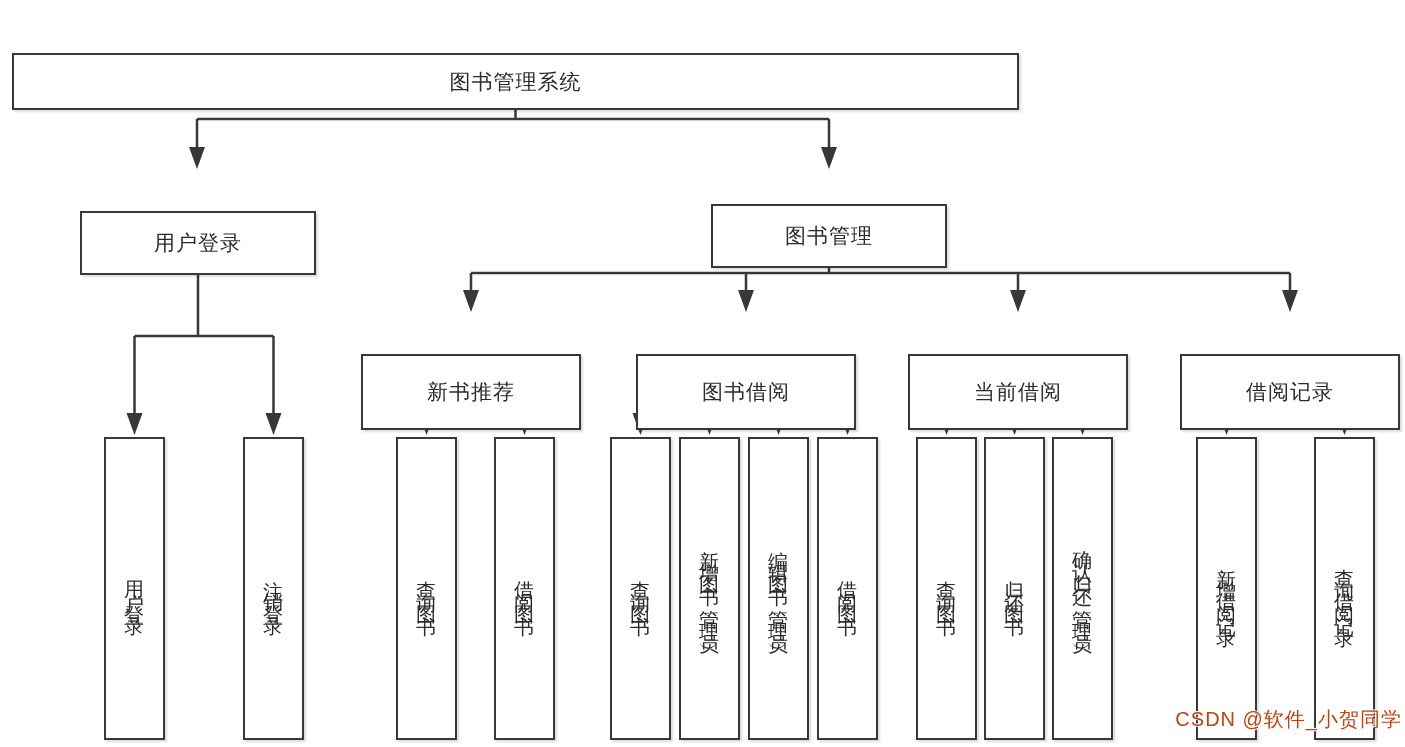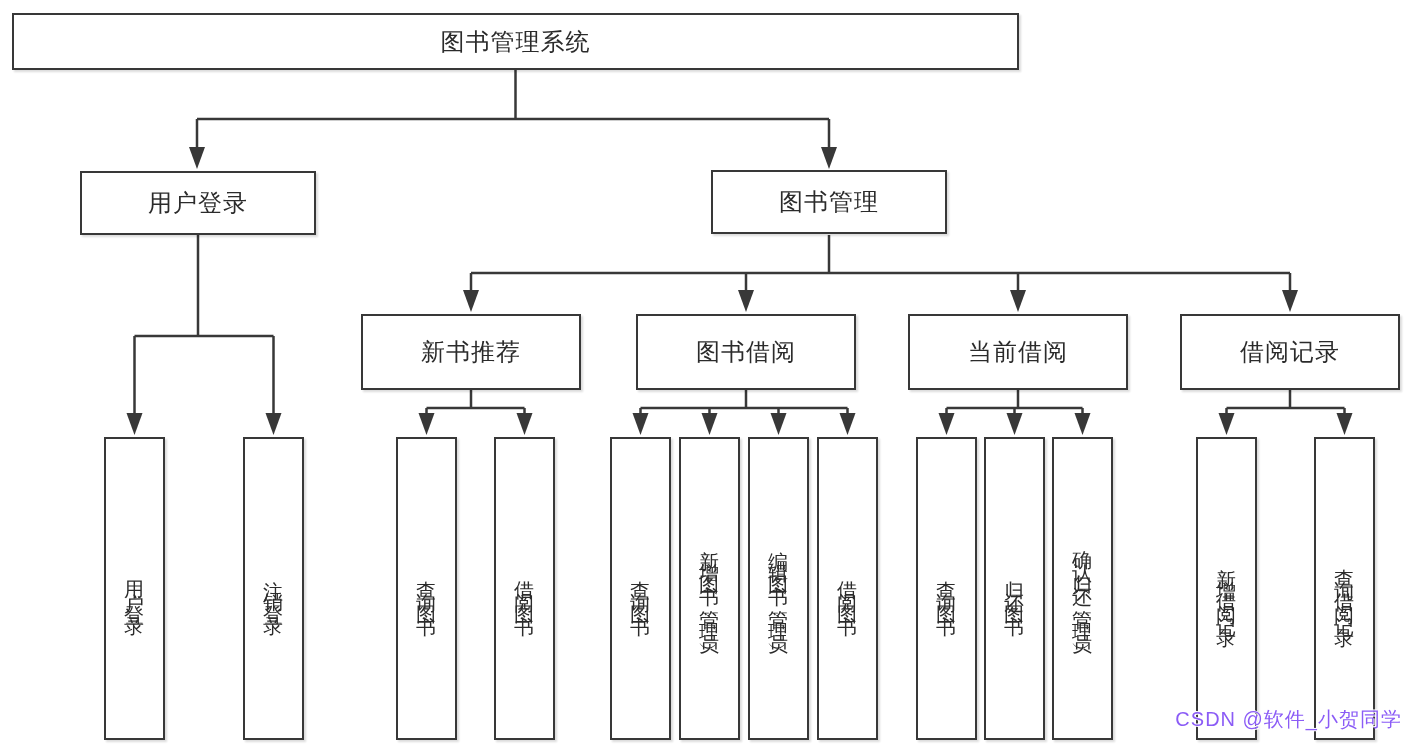--- a/index.html
+++ b/index.html
@@ -13,45 +13,45 @@
   .wires{position:absolute;left:0;top:0;width:1405px;height:747px;}
   .node{
     position:absolute;
     box-sizing:border-box;
     background:#ffffff;
     border:2px solid #383838;
     box-shadow:2px 2px 2px rgba(0,0,0,0.14);
     display:flex;align-items:center;justify-content:center;
     color:#2b2b2b;
   }
-  .hnode{font-size:24px;letter-spacing:1px;white-space:nowrap;}
+  .hnode{font-size:21px;letter-spacing:1px;white-space:nowrap;margin-top:40px;}
   .lvl1{left:12px;top:13px;width:1007px;height:57px;}
   .lvl2a{left:80px;top:171px;width:236px;height:64px;}
-  .lvl2b{left:711px;top:170px;width:236px;height:64px;}
+  .lvl2b{left:711px;top:164px;width:236px;height:64px;}
   .lvl3{top:314px;width:220px;height:76px;}
   .l3a{left:361px;} .l3b{left:636px;} .l3c{left:908px;} .l3d{left:1180px;}
   .leaf{top:437px;width:61px;height:303px;}
   .vtext{
     writing-mode:vertical-rl;
     text-orientation:mixed;
     font-size:20px;
     letter-spacing:12px;
     line-height:1;
     white-space:nowrap;
   }
   .a1{left:104px;} .a2{left:243px;}
   .b1{left:396px;} .b2{left:494px;}
   .c1{left:610px;} .c2{left:679px;} .c3{left:748px;} .c4{left:817px;}
   .d1{left:916px;} .d2{left:984px;} .d3{left:1052px;}
   .e1{left:1196px;} .e2{left:1314px;}
   .watermark{
     position:absolute;
     right:3px;top:706px;
     font-size:20px;
-    color:#8b5cf6;
+    color:#c2410c;
     letter-spacing:1px;
     text-shadow:1px 1px 0 #ffffff,-1px -1px 0 #ffffff;
     white-space:nowrap;
   }
 </style>
 </head>
 <body>
 
 <div class="canvas">
 

